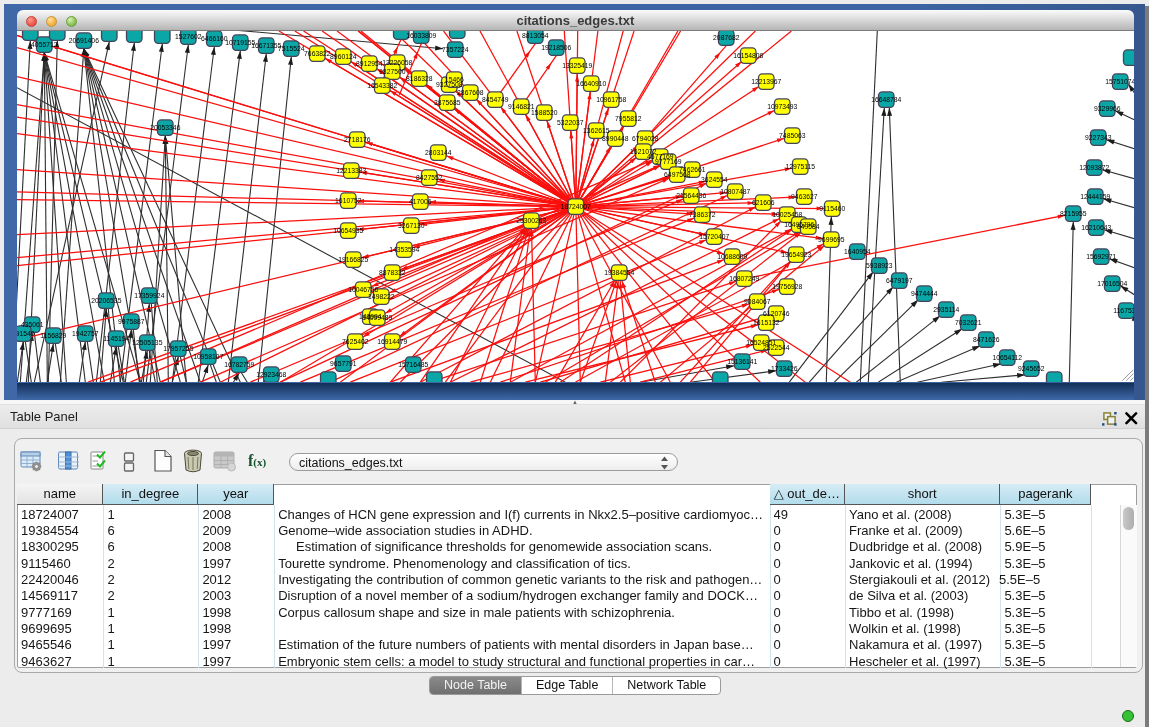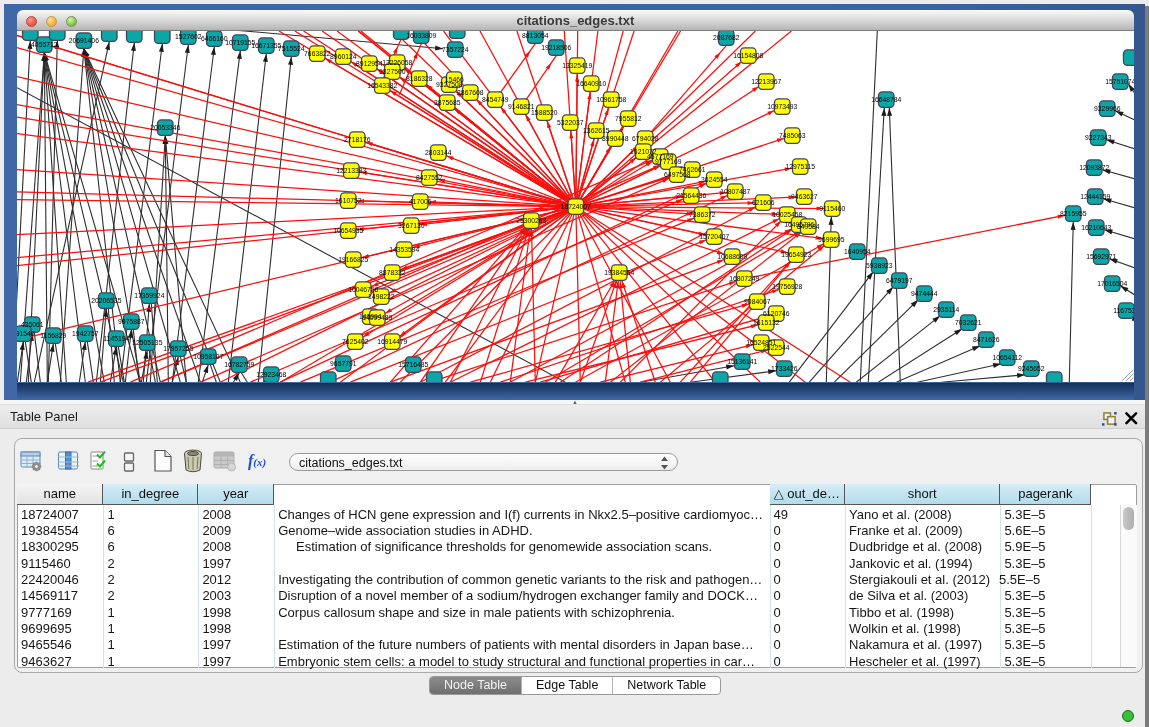--- a/index.html
+++ b/index.html
@@ -813,21 +813,21 @@
 </svg>
 <svg style="position:absolute;left:213px;top:451px" width="25" height="22" viewBox="0 0 25 22">
  <rect x="1" y="1" width="20" height="16" rx="1.5" fill="#c9c9c9" stroke="#adadad"></rect>
  <rect x="1" y="1" width="20" height="4.5" fill="#b5b5b5"></rect>
  <line x1="8" y1="5.5" x2="8" y2="17" stroke="#b0b0b0"></line>
       <line x1="14.5" y1="5.5" x2="14.5" y2="17" stroke="#b0b0b0"></line>
  <line x1="1" y1="9.5" x2="21" y2="9.5" stroke="#b0b0b0"></line>
       <line x1="1" y1="13.5" x2="21" y2="13.5" stroke="#b0b0b0"></line>
  <circle cx="18.5" cy="16" r="4" fill="#d6d6d6" stroke="#b9b9b9"></circle>
 </svg>
-<div style="position:absolute;left:248px;top:452px;width:28px;height:19px;font-family:'Liberation Serif',serif;font-style:italic;font-weight:bold;font-size:16px;color:#1d4ed8">f<span style="font-size:11px">(x)</span></div>
+<div style="position:absolute;left:248px;top:452px;width:28px;height:19px;font-family:'Liberation Serif',serif;font-weight:bold;font-size:16px;color:#14532d">f<span style="font-size:11px">(x)</span></div>
 
  <div id="dropdown">
       <span class="txt">citations_edges.txt</span>
   <svg style="position:absolute;right:8px;top:2px" width="9" height="14" viewBox="0 0 9 14">
    <path d="M4.5 0.5 L8 5 H1 Z" fill="#555"></path>
         <path d="M4.5 13.5 L8 9 H1 Z" fill="#555"></path>
       </svg>
  </div>
  <div id="table"></div>
  <div style="position:absolute;left:103.4px;top:505px;width:1px;height:163px;background:#cfe3ed"></div>
@@ -867,20 +867,21 @@
       <div class="cell" style="left:202.4px;width:69.8px">2008</div>
       <div class="cell" style="left:296px;width:489.4px">Estimation of significance thresholds for genomewide association scans.</div>
       <div class="cell" style="left:773.6px;width:69.5px">0</div>
       <div class="cell" style="left:849.1px;width:149.3px">Dudbridge et al. (2008)</div>
       <div class="cell" style="left:1004.4px;width:84.8px">5.9E–5</div>
     </div>
     <div class="row" style="top:555.7px">
       <div class="cell" style="left:21px;width:80.4px">9115460</div>
       <div class="cell" style="left:107.4px;width:89px">2</div>
       <div class="cell" style="left:202.4px;width:69.8px">1997</div>
+      <div class="cell" style="left:278.2px;width:489.4px">Tourette syndrome. Phenomenology and classification of tics.</div>
       <div class="cell" style="left:773.6px;width:69.5px">0</div>
       <div class="cell" style="left:849.1px;width:149.3px">Jankovic et al. (1994)</div>
       <div class="cell" style="left:1004.4px;width:84.8px">5.3E–5</div>
     </div>
     <div class="row" style="top:572px">
       <div class="cell" style="left:21px;width:80.4px">22420046</div>
       <div class="cell" style="left:107.4px;width:89px">2</div>
       <div class="cell" style="left:202.4px;width:69.8px">2012</div>
       <div class="cell" style="left:278.2px;width:489.4px">Investigating the contribution of common genetic variants to the risk and pathogen…</div>
       <div class="cell" style="left:773.6px;width:69.5px">0</div>

